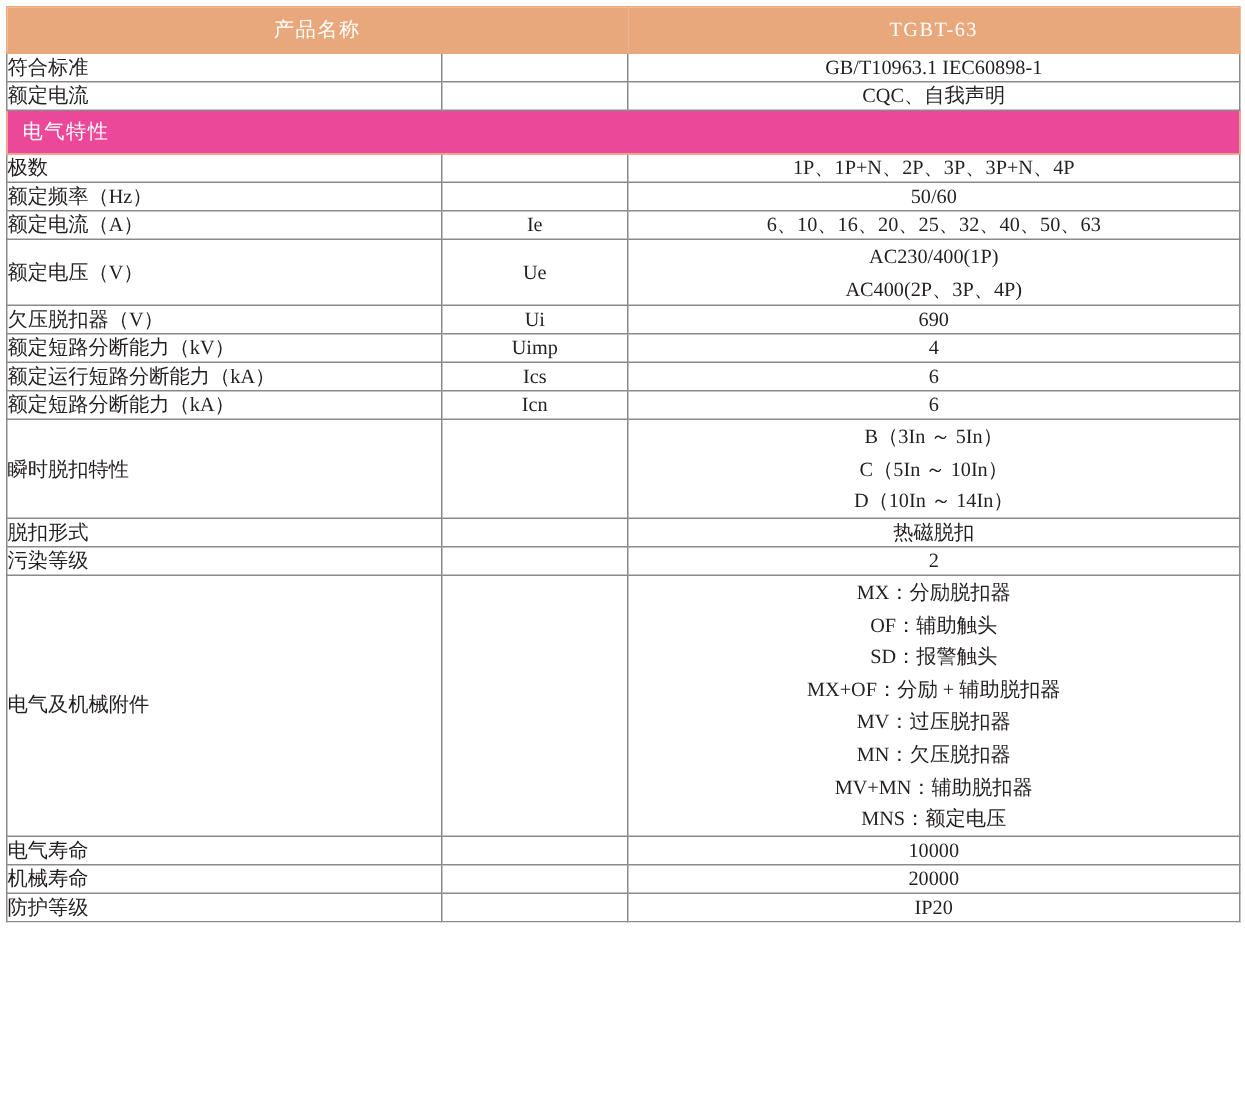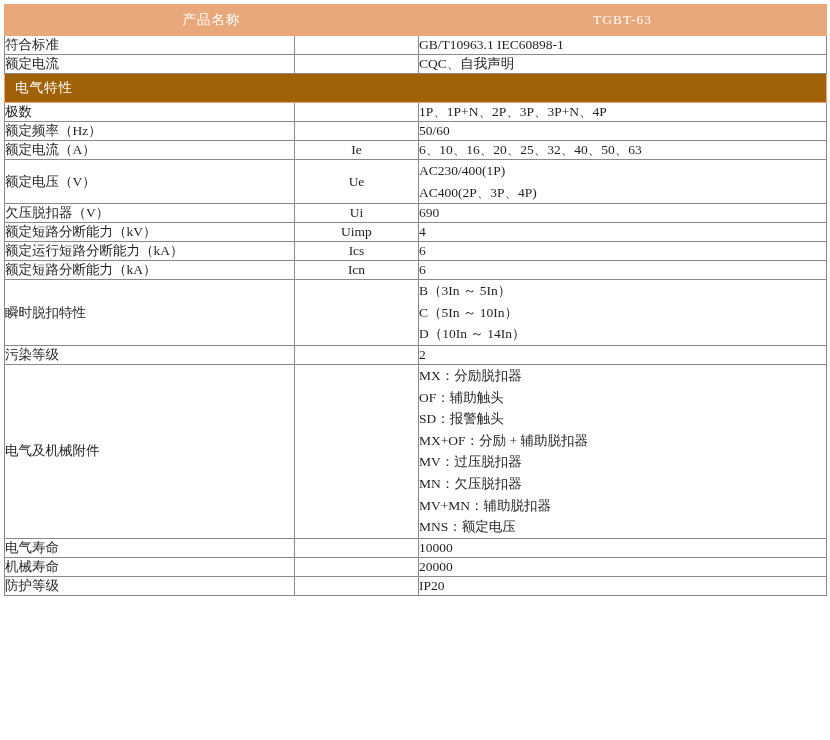--- a/index.html
+++ b/index.html
@@ -37,35 +37,35 @@
     padding: 6px 8px 6px 10px;
     text-align: left;
   }
   .cell-sym {
     padding: 6px 4px;
     text-align: center;
     font-family: "Liberation Serif", "DejaVu Serif", serif;
   }
   .cell-val {
     padding: 6px 8px;
-    text-align: left;
+    text-align: center;
   }
   tr.header-row td {
     background: #e8a87c;
     color: #ffffff;
     border-color: #e8a87c;
   }
   tr.header-row .cell-label,
   tr.header-row .cell-val {
     text-align: center;
     padding: 6px 8px;
     letter-spacing: 1px;
   }
   tr.section-row td {
-    background: #a16207;
+    background: #ec4899;
     color: #ffffff;
     border-color: #e8a87c;
   }
   tr.section-row .cell-label {
     text-align: left;
     padding: 5px 8px 5px 10px;
     letter-spacing: 1px;
   }
   .tall {
     padding-top: 10px;
@@ -149,20 +149,25 @@
         <tr>
           <td class="cell-label tall">瞬时脱扣特性</td>
           <td class="cell-sym tall"></td>
           <td class="cell-val block-lines tall">
             <div>B（3In ～ 5In）</div>
             <div>C（5In ～ 10In）</div>
             <div>D（10In ～ 14In）</div>
           </td>
         </tr>
         <tr>
+          <td class="cell-label">脱扣形式</td>
+          <td class="cell-sym"></td>
+          <td class="cell-val">热磁脱扣</td>
+        </tr>
+        <tr>
           <td class="cell-label">污染等级</td>
           <td class="cell-sym"></td>
           <td class="cell-val">2</td>
         </tr>
         <tr>
           <td class="cell-label tall">电气及机械附件</td>
           <td class="cell-sym tall"></td>
           <td class="cell-val block-lines tall">
             <div>MX：分励脱扣器</div>
             <div>OF：辅助触头</div>

